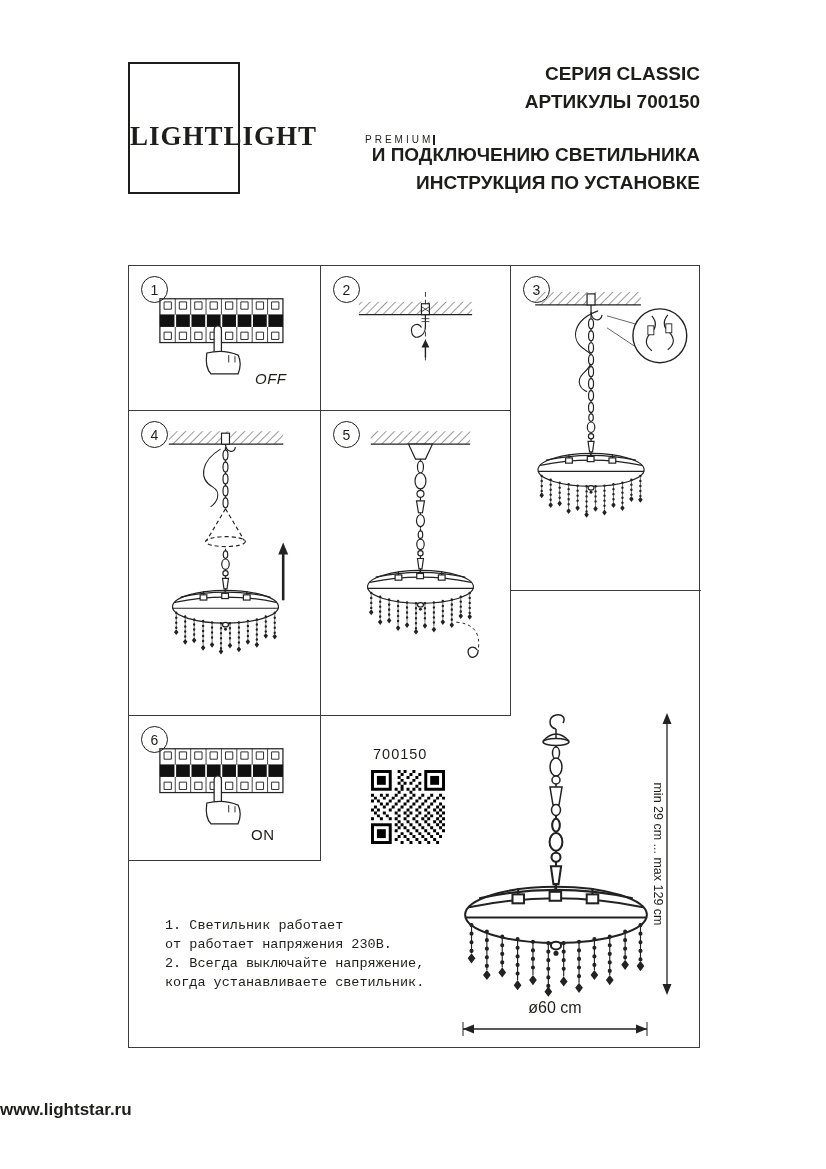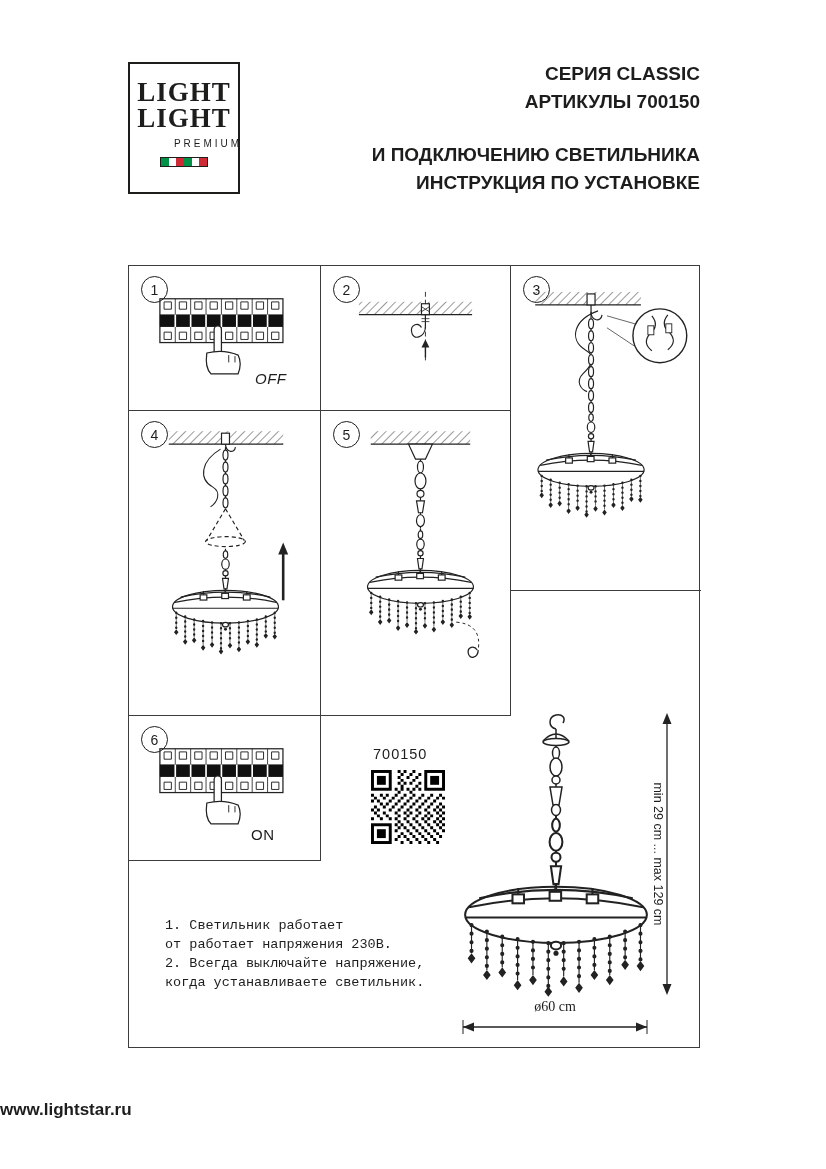--- a/index.html
+++ b/index.html
@@ -2,21 +2,21 @@
 <html><head>
 <meta charset="utf-8">
 <style>
   * { margin:0; padding:0; box-sizing:border-box; }
   html,body { background:#fff; }
   body { font-family:"Liberation Sans", sans-serif; color:#1d1d1b; }
   #page { position:relative; width:826px; height:1169px; background:#fff; overflow:hidden; }
 
   
   .logo-box { position:absolute; left:128px; top:62px; width:112px; height:132px;
-              border:2px solid #1d1d1b; display:flex; flex-direction:column; align-items:center; padding-top:15px; }
+              border:2px solid #1d1d1b; display:flex; flex-direction:row; align-items:center; padding-top:15px; }
   .logo-word { font-family:"Liberation Serif", serif; font-weight:bold; font-size:27px; line-height:26px; letter-spacing:1px; }
   .logo-premium { font-size:10px; letter-spacing:3px; margin-top:7px; font-weight:normal;margin-left:48px; }
   .flag { display:flex; margin-top:8px; width:48px; height:10px; border:1px solid #1d1d1b; }
   .flag span { flex:1; }
   .fg { background:#009246; } .fw { background:#ffffff; } .fr { background:#ce2b37; }
 
   
   .header { position:absolute; top:60px; right:126px; text-align:right;
             font-weight:bold; font-size:19px; line-height:28px; }
   .header .title { margin-top:25px; }
@@ -40,21 +40,21 @@
   
   .qr-label { position:absolute; left:244px; top:480px; font-size:14.5px; letter-spacing:1px; }
   .qr { position:absolute; left:242px; top:504px; width:74px; height:74px; }
 
   
   .big-chand { position:absolute; left:317px; top:443px; width:220px; height:300px; }
   .vdim { position:absolute; left:530px; top:447px; width:16px; height:282px; }
   .vdim-label { position:absolute; left:378px; top:580px; width:300px; height:16px; text-align:center;
                 font-size:12.5px; white-space:nowrap; transform:rotate(90deg); }
   .hdim { position:absolute; left:330px; top:733px; width:192px; height:38px; text-align:center; }
-  .hdim-label { font-size:14px; margin-bottom:2px;font-family:Liberation Serif, serif; }
+  .hdim-label { font-size:16px; margin-bottom:2px; }
   .hdim svg { width:192px; height:20px; display:block; }
 
   
   .notes { position:absolute; left:36px; top:650px; font-size:13.5px; line-height:19px;font-family:Liberation Mono, monospace; }
   .footer { position:absolute; left:0; top:1100px; width:764px; text-align:left; font-weight:bold; font-size:17px; }
 </style>
 </head>
 <body>
 
 <div id="page">

